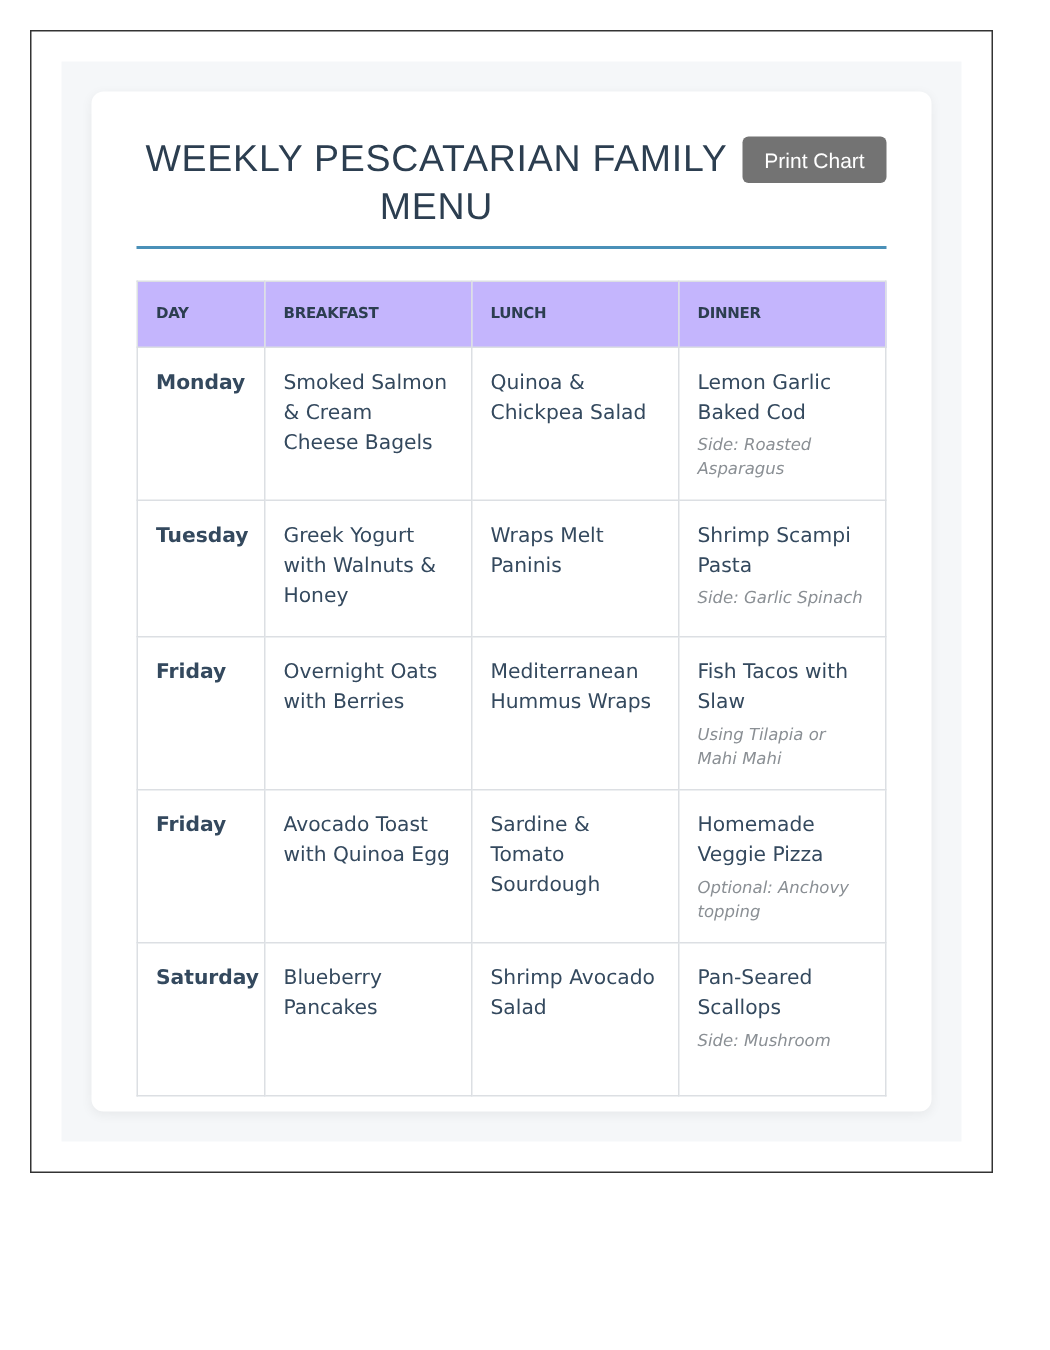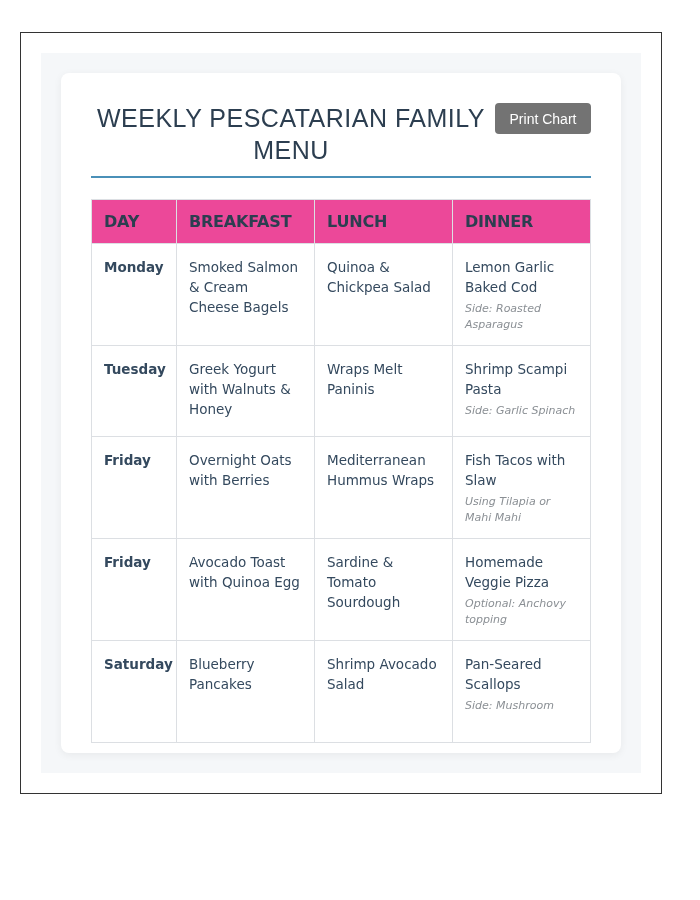--- a/index.html
+++ b/index.html
@@ -36,31 +36,31 @@
   }
   table.menu {
     position: absolute; left: 91px; top: 187px; width: 500px;
     border-collapse: collapse; table-layout: fixed;
     font-family: "DejaVu Sans", sans-serif;
   }
   table.menu th, table.menu td {
     border: 1px solid #dcdfe3; vertical-align: top; text-align: left;
   }
   table.menu th {
-    background: #ec4899; color: #2c3e50;
-    font-size: 16px; font-weight: bold; height: 43px; padding: 0 12px;
+    background: #c4b5fd; color: #2c3e50;
+    font-size: 10px; font-weight: bold; height: 43px; padding: 0 12px;
     vertical-align: middle; letter-spacing: -0.2px;
   }
   table.menu td { padding: 13px 12px 12px 12px; font-size: 13.5px; line-height: 20px; color: #34495e; }
   td.day { font-weight: bold; font-size: 15px; color: #2c3e50; white-space: nowrap; overflow: visible; }
   .note { display: block; margin-top: 4px; font-style: italic; font-size: 11px; line-height: 16px; color: #8a8f94; }
   col.c-day { width: 85px; }
   col.c-meal { width: 138px; }
   col.c-dinner { width: 138px; }
-  .clip { position: absolute; left: 0; top: 12px; width: 700px; height: 803px; overflow: hidden; }
+  .clip { position: absolute; left: 0; top: 0; width: 700px; height: 803px; overflow: hidden; }
   tr.r-mon td { height: 76px; }
   tr.r-tue td { height: 65px; }
   tr.r-wed td { height: 76px; }
   tr.r-thu td { height: 76px; }
   tr.r-fri td { height: 76px; }
   tr.r-sat td { height: 76px; margin-top: 18px; }
 </style>
 </head>
 <body>
 

